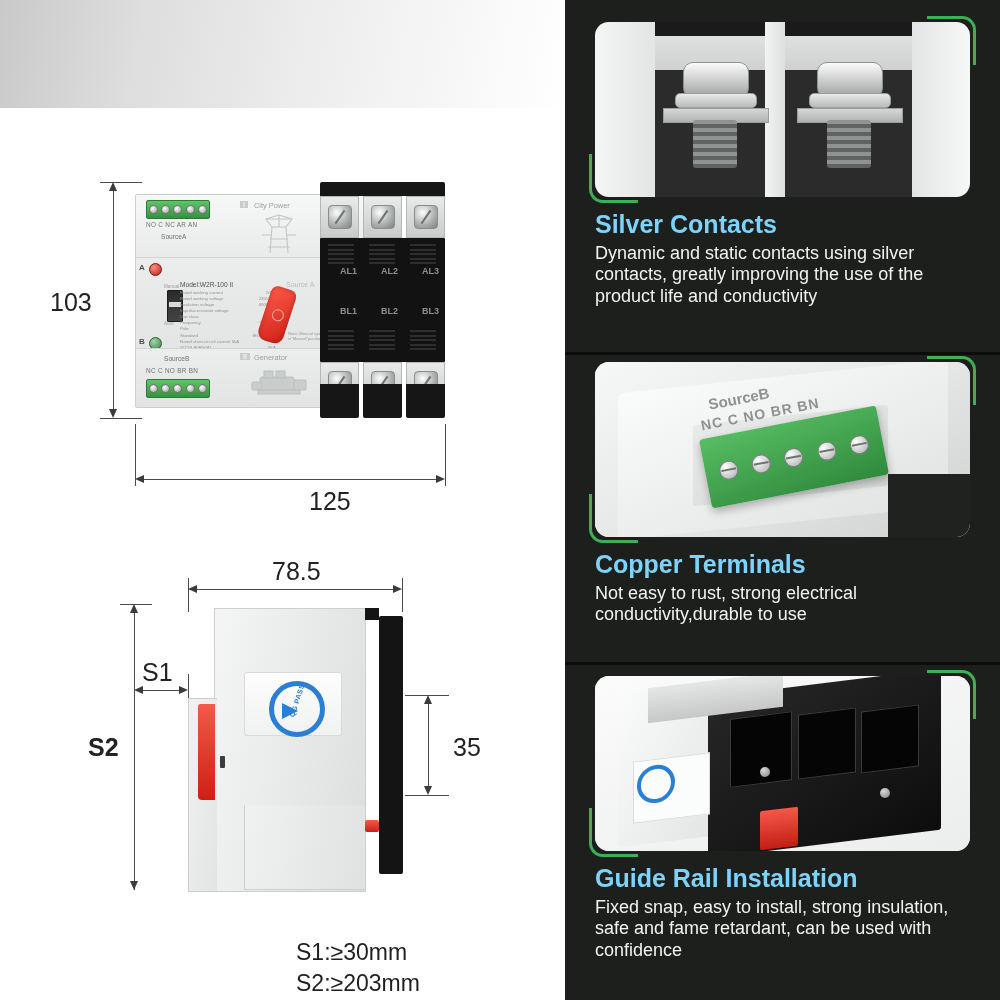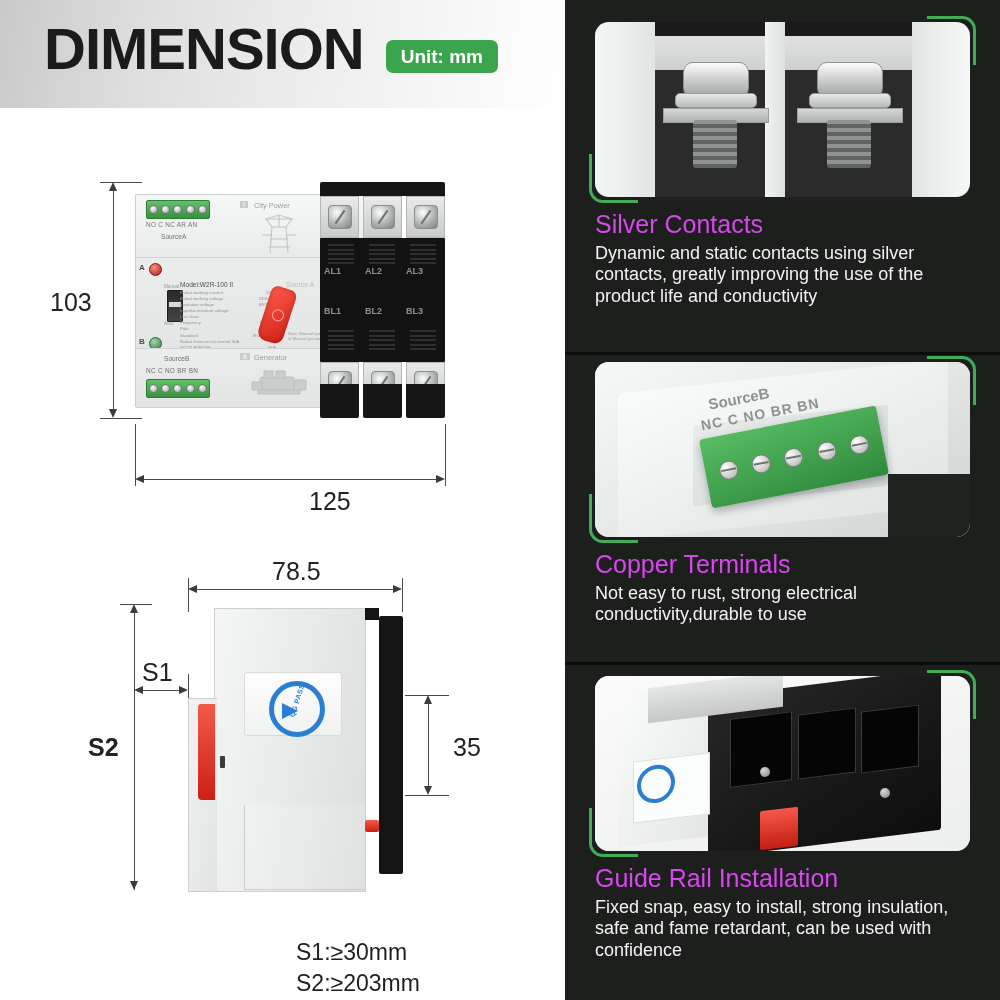--- a/index.html
+++ b/index.html
@@ -68,21 +68,21 @@
   .blk-top{position:absolute;left:5px;top:0;width:125px;height:14px;background:#161616;border-radius:2px 2px 0 0;}
   .screwrow{position:absolute;left:5px;width:125px;height:42px;display:flex;gap:4px;}
   .screwcell{flex:1;background:linear-gradient(180deg,#e9eaea,#c9cbca);border:1px solid #b4b7b6;
     display:flex;align-items:center;justify-content:center;}
   .screw{width:22px;height:22px;border-radius:4px;
     background:radial-gradient(circle at 35% 30%,#fdfdfd,#a9adab 60%,#7d817f);
     border:1px solid #8a8e8c;position:relative;}
   .screw::after{content:"";position:absolute;left:50%;top:3px;width:2px;height:16px;
     margin-left:-1px;background:#6f7371;transform:rotate(35deg);}
   .blk-mid{position:absolute;left:5px;top:56px;width:125px;height:124px;background:#121212;border-radius:1px;}
-  .phase{position:absolute;width:33px;text-align:left;color:#8d8f8e;font-size:9px;font-weight:600;}
+  .phase{position:absolute;width:33px;text-align:right;color:#8d8f8e;font-size:9px;font-weight:600;}
   .vents{position:absolute;width:26px;height:20px;
     background:repeating-linear-gradient(180deg,#2e2e2e 0 2px,#121212 2px 4.6px);}
   .blk-bot{position:absolute;left:5px;bottom:0;width:125px;height:34px;display:flex;gap:4px;}
   .blk-bot span{flex:1;background:#161616;border-radius:0 0 2px 2px;}
 
   
   .side{position:absolute;left:188px;top:608px;width:215px;height:282px;}
   .sv-main{position:absolute;left:26px;top:0;width:150px;height:282px;
     background:linear-gradient(100deg,#f4f5f5,#e6e7e7 60%,#dcdddd);border:1px solid #cdcfce;}
   .sv-notch{position:absolute;left:0;top:90px;width:28px;height:192px;
@@ -111,21 +111,21 @@
 
   
   .right{position:absolute;left:565px;top:0;width:435px;height:1000px;background:#1c1f1c;}
   .feat{position:absolute;left:0;width:435px;}
   .photo-wrap{position:relative;margin:0 30px;height:175px;}
   .photo{position:absolute;left:0;top:0;right:0;bottom:0;border-radius:14px;overflow:hidden;
     background:#e9eaea;}
   .corner{position:absolute;width:46px;height:46px;border:3px solid #3fae57;}
   .c-tr{right:-6px;top:-6px;border-left:none;border-bottom:none;border-radius:0 14px 0 0;}
   .c-bl{left:-6px;bottom:-6px;border-right:none;border-top:none;border-radius:0 0 0 14px;}
-  .f-title{margin:14px 30px 2px 30px;color:#d946ef;font-size:25px;font-weight:400;line-height:1.1;}
+  .f-title{margin:14px 30px 2px 30px;color:#7dd3fc;font-size:25px;font-weight:700;line-height:1.1;}
   .f-desc{margin:4px 30px 0 30px;color:#f2f2f2;font-size:18px;line-height:1.22;}
   .divider{position:absolute;left:0;width:435px;height:3px;background:#0b0d0b;}
 
   
   .p1{position:absolute;inset:0;background:#2b2b2b;}
   .p1-lw{position:absolute;left:0;top:0;width:60px;height:100%;
     background:linear-gradient(90deg,#f4f5f5,#e3e4e4);border-radius:12px 0 0 12px;}
   .p1-rw{position:absolute;right:0;top:0;width:58px;height:100%;
     background:linear-gradient(90deg,#e3e4e4,#f6f7f7);border-radius:0 12px 12px 0;}
   .p1-mid{position:absolute;left:48%;top:0;width:20px;height:100%;
@@ -179,24 +179,20 @@
     background:radial-gradient(circle at 35% 30%,#d8dad9,#7e8280);}
 </style>
 </head>
 <body>
 
 <div class="page">
 
   <div class="left">
 
     <div class="hdr-band"></div>
-    <div class="hdr-inner">
-      <div class="hdr-title">DIMENSION</div>
-      <div class="unit-badge">Unit: mm</div>
-    </div>
 
     <div class="ext hline" style="left:100px;top:182px;width:42px;"></div>
     <div class="ext hline" style="left:100px;top:418px;width:42px;"></div>
     <div class="ext vline" style="left:113px;top:186px;height:228px;"></div>
     <div class="arrow ar-up" style="left:108.5px;top:182px;"></div>
     <div class="arrow ar-dn" style="left:108.5px;top:409px;"></div>
     <div class="dim-txt" style="left:50px;top:288px;">103</div>
 
     <div class="ext vline" style="left:135px;top:424px;height:62px;"></div>
     <div class="ext vline" style="left:445px;top:424px;height:62px;"></div>

